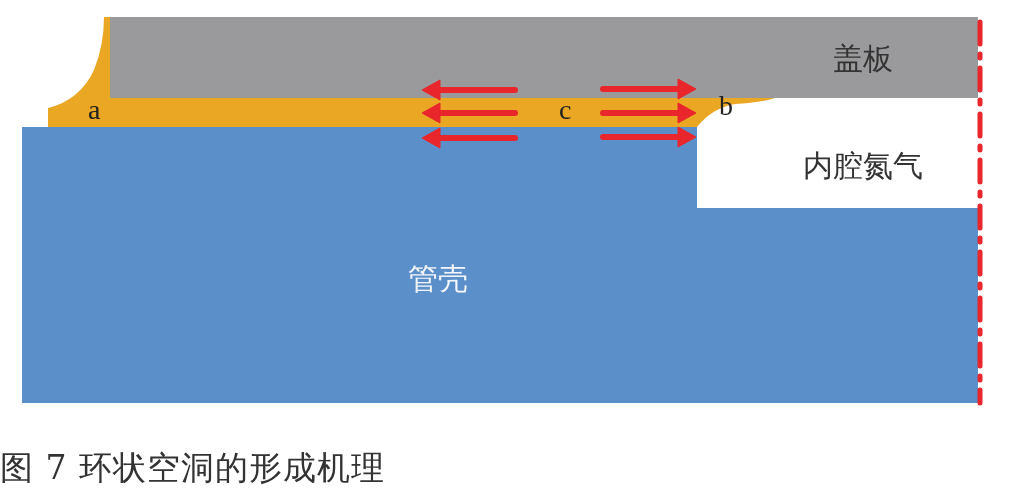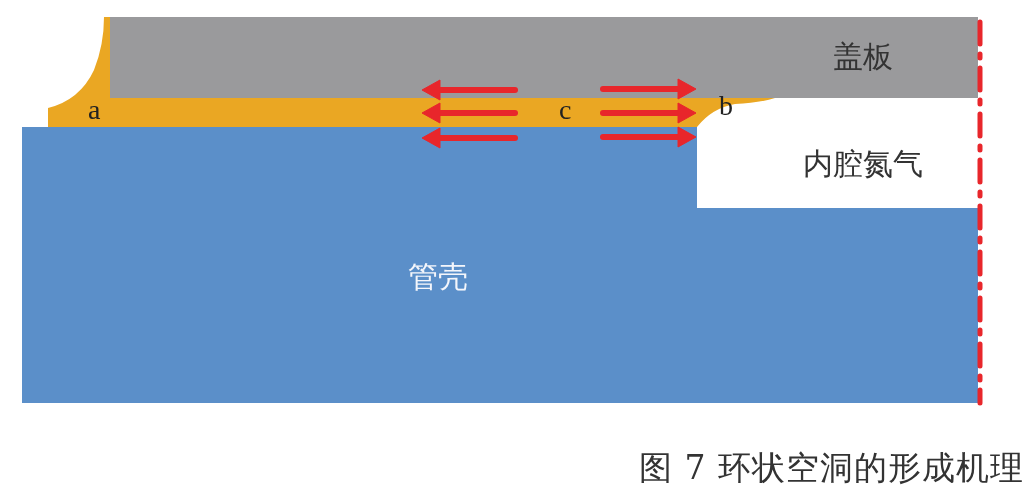--- a/index.html
+++ b/index.html
@@ -1,22 +1,22 @@
 <!DOCTYPE html>
 <html><head>
 <meta charset="utf-8">
 <style>
   html, body { margin: 0; padding: 0; background: #ffffff; }
   body { width: 1024px; height: 491px; position: relative; overflow: hidden; font-family: "DejaVu Serif", "Liberation Serif", serif; }
   #diagram { position: absolute; left: 0; top: 0; width: 1024px; height: 491px; }
   .label { position: absolute; color: #222222; font-family: "Liberation Serif", "DejaVu Serif", serif; }
   .label-letter { font-size: 28px; line-height: 1; }
-  .label-cn { font-size: 30px; line-height: 1; color: #333333; font-family: Liberation Mono, monospace; }
+  .label-cn { font-size: 30px; line-height: 1; color: #333333; font-family: Liberation Serif, serif; }
   .label-cn-white { color: #f4f6fb; margin-left: 36px; }
-  .caption { position: absolute; left: 0; width: 1024px; top: 446px; text-align: right; font-size: 33px; color: #333333; font-family: "DejaVu Serif", serif; letter-spacing: 1px; }
+  .caption { position: absolute; left: 0; width: 1024px; top: 446px; text-align: left; font-size: 33px; color: #333333; font-family: "DejaVu Serif", serif; letter-spacing: 1px; }
 </style>
 </head>
 <body>
 
 <div id="diagram">
   <svg width="1024" height="491" viewBox="0 0 1024 491" xmlns="http://www.w3.org/2000/svg">
 
     <path d="M22,127 L697,127 L697,208 L978,208 L978,403 L22,403 Z" fill="#5b8fc9"></path>
 
     <rect x="110" y="17" width="868" height="81" fill="#9a9a9c"></rect>

